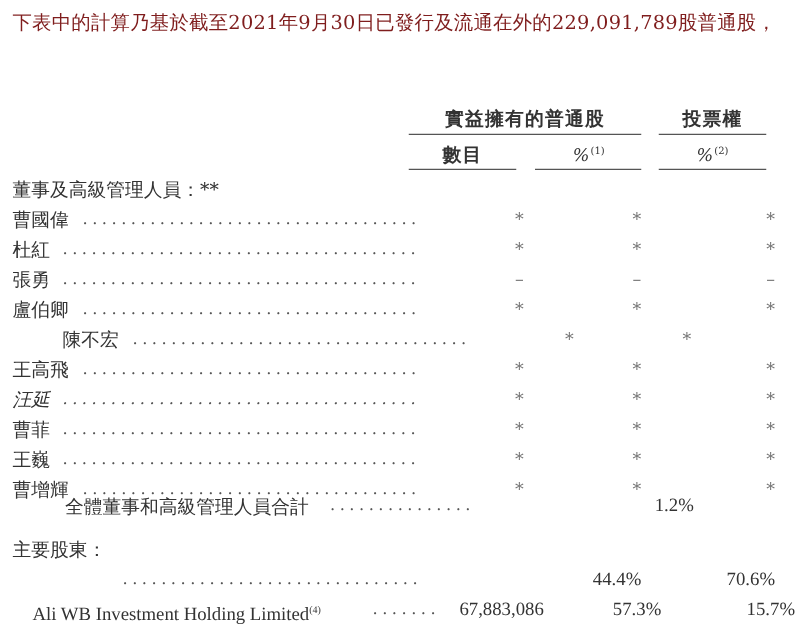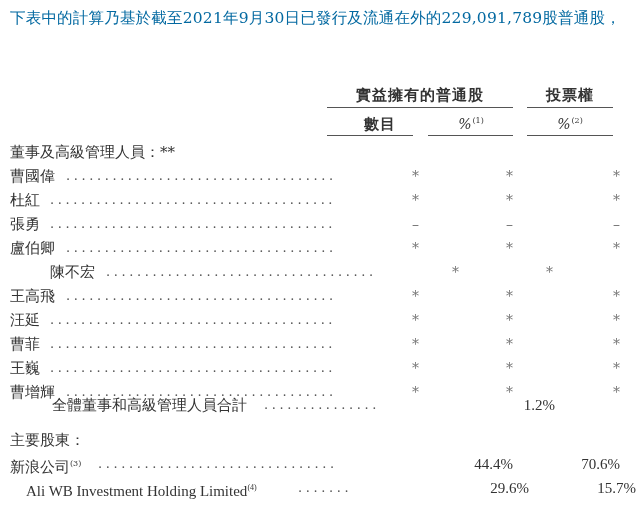--- a/index.html
+++ b/index.html
@@ -4,21 +4,21 @@
 <style>
   html, body { margin: 0; padding: 0; background: #ffffff; }
   body {
     width: 640px; height: 512px; position: relative; overflow: hidden;
     font-family: "DejaVu Serif", "Liberation Serif", serif;
     color: #2a2a2a;
   }
   .intro {
     position: absolute; left: 10px; top: 6px; width: 625px;
     font-size: 15.5px; line-height: 24px; letter-spacing: 0.2px;
-    color: #0369a1;
+    color: #7f1d1d;
   }
   .intro p { margin: 0; white-space: nowrap; }
 
   .hdr {
     position: absolute; font-family: "DejaVu Sans", "Liberation Sans", sans-serif;
     font-weight: bold; font-size: 15px; color: #333; text-align: center;
     letter-spacing: 1px;
   }
   .hline { position: absolute; height: 1px; background: #555; }
   .sub {
@@ -51,21 +51,21 @@
 
 <div class="intro">
   <p>下表中的計算乃基於截至2021年9月30日已發行及流通在外的229,091,789股普通股，</p>
 </div>
 
 <div class="hdr" style="left:327px; top:86px; width:186px;">實益擁有的普通股</div>
 <div class="hdr" style="left:527px; top:86px; width:86px;">投票權</div>
 <div class="hline" style="left:327px; top:107px; width:186px;"></div>
 <div class="hline" style="left:527px; top:107px; width:86px;"></div>
 
-<div class="hdr" style="left:337px; top:115px; width:86px;">數目</div>
+<div class="hdr" style="left:327px; top:115px; width:86px;">數目</div>
 <div class="sub" style="left:428px; top:116px; width:86px;">
   <span class="pct">%</span><sup>(1)</sup>
 </div>
 <div class="sub" style="left:527px; top:116px; width:86px;">
   <span class="pct">%</span><sup>(2)</sup>
 </div>
 <div class="hline" style="left:327px; top:135px; width:86px;"></div>
 <div class="hline" style="left:428px; top:135px; width:85px;"></div>
 <div class="hline" style="left:527px; top:135px; width:86px;"></div>
 
@@ -108,21 +108,21 @@
   <span class="c2 star">*</span>
   <span class="c3 star">*</span>
 </div>
 <div class="row" style="top:284px;">
   <span class="label">王高飛</span>
   <span class="dots" style="left:56px; width:268px;">..............................................</span>
   <span class="c1 star">*</span>
   <span class="c2 star">*</span>
   <span class="c3 star">*</span>
 </div>
-<div class="row" style="top:308px;">
+<div class="row" style="top:308px;font-style:italic;">
   <span class="label">汪延</span>
   <span class="dots" style="left:40px; width:284px;">..............................................</span>
   <span class="c1 star">*</span>
   <span class="c2 star">*</span>
   <span class="c3 star">*</span>
 </div>
 <div class="row" style="top:332px;">
   <span class="label">曹菲</span>
   <span class="dots" style="left:40px; width:284px;">..............................................</span>
   <span class="c1 star">*</span>
@@ -149,23 +149,23 @@
   <span class="dots" style="left:212px; width:112px;">....................</span>
   <span class="c2 latin">1.2%</span>
   <span class="c3 star">*</span>
 </div>
 
 <div class="row" style="top:428px;">
   <span class="label">主要股東：</span>
 </div>
 
 <div class="row" style="top:452px;">
-  <span class="label"><span>新浪公司</span><sup>(3)</sup></span>
   <span class="dots" style="left:88px; width:236px;">..........................................</span>
   <span class="c2 latin">44.4%</span>
   <span class="c3 latin">70.6%</span>
 </div>
 <div class="row" style="top:476px;margin-left:16px;">
   <span class="label latin"><span>Ali WB Investment Holding Limited</span><sup>(4)</sup></span>
   <span class="dots" style="left:272px; width:52px;">..........</span>
-  <span class="c2 latin">29.6%</span>
+  <span class="c1 latin">67,883,086</span>
+  <span class="c2 latin">57.3%</span>
   <span class="c3 latin">15.7%</span>
 </div>
 
 </body></html>

